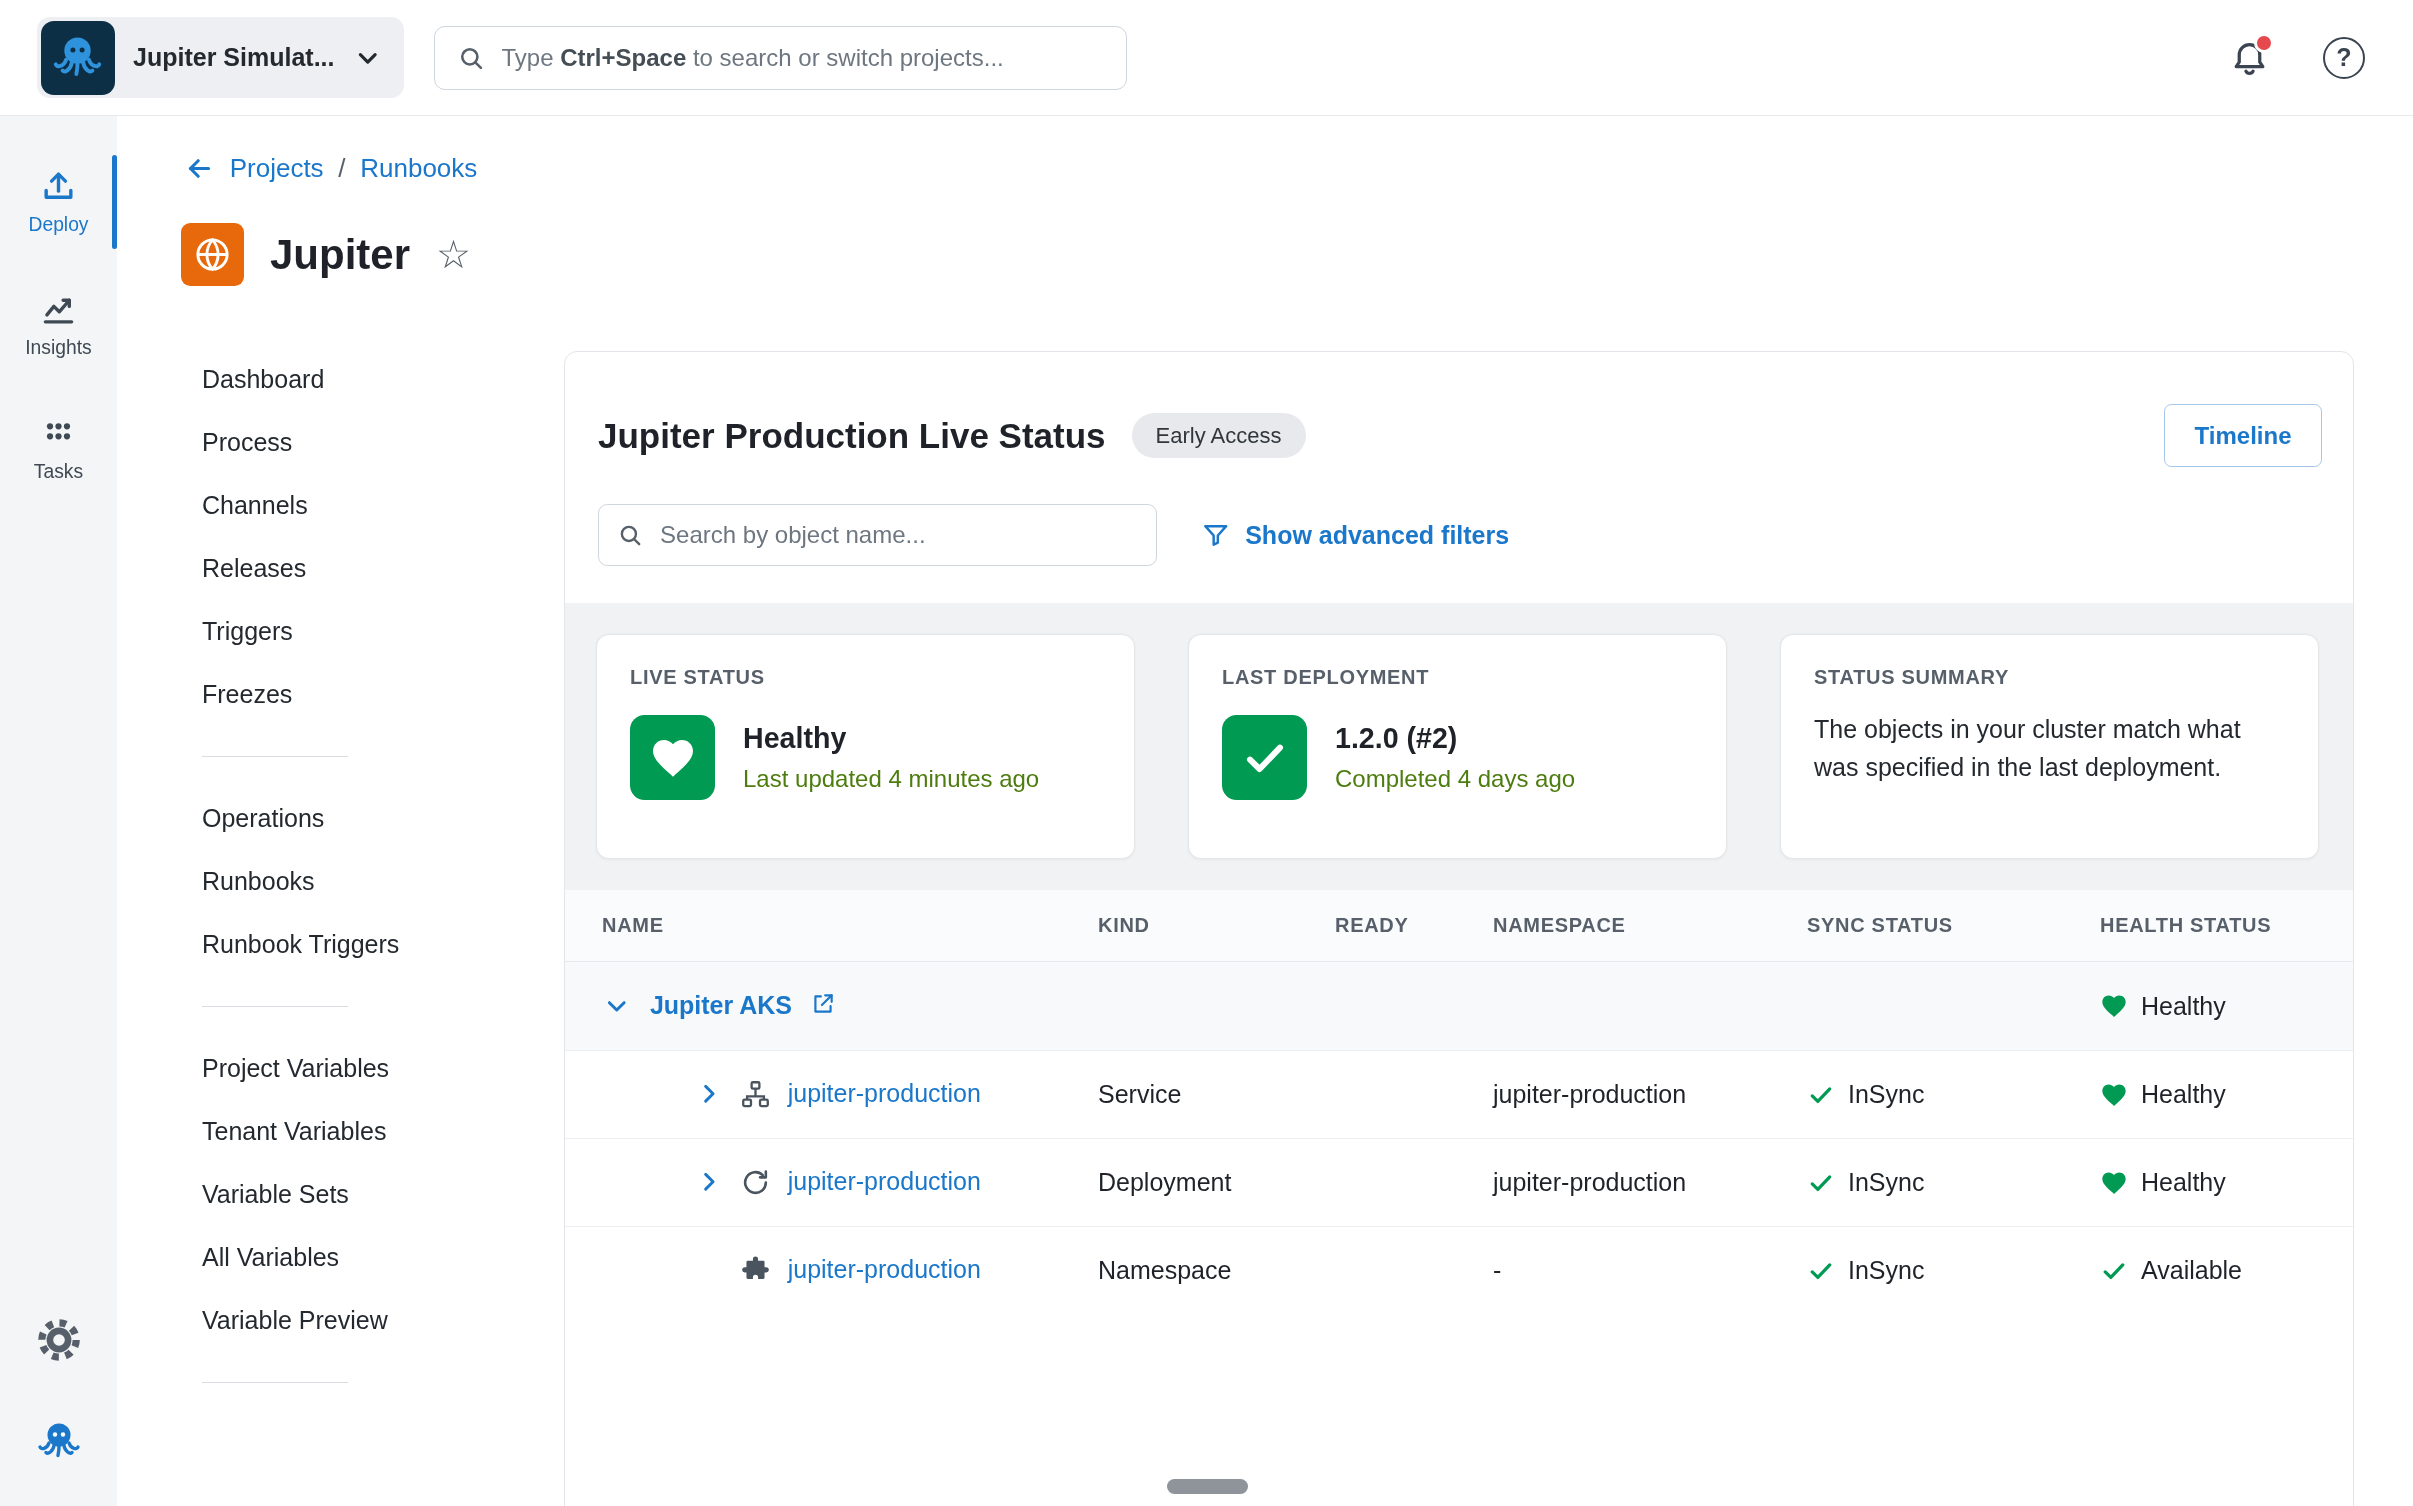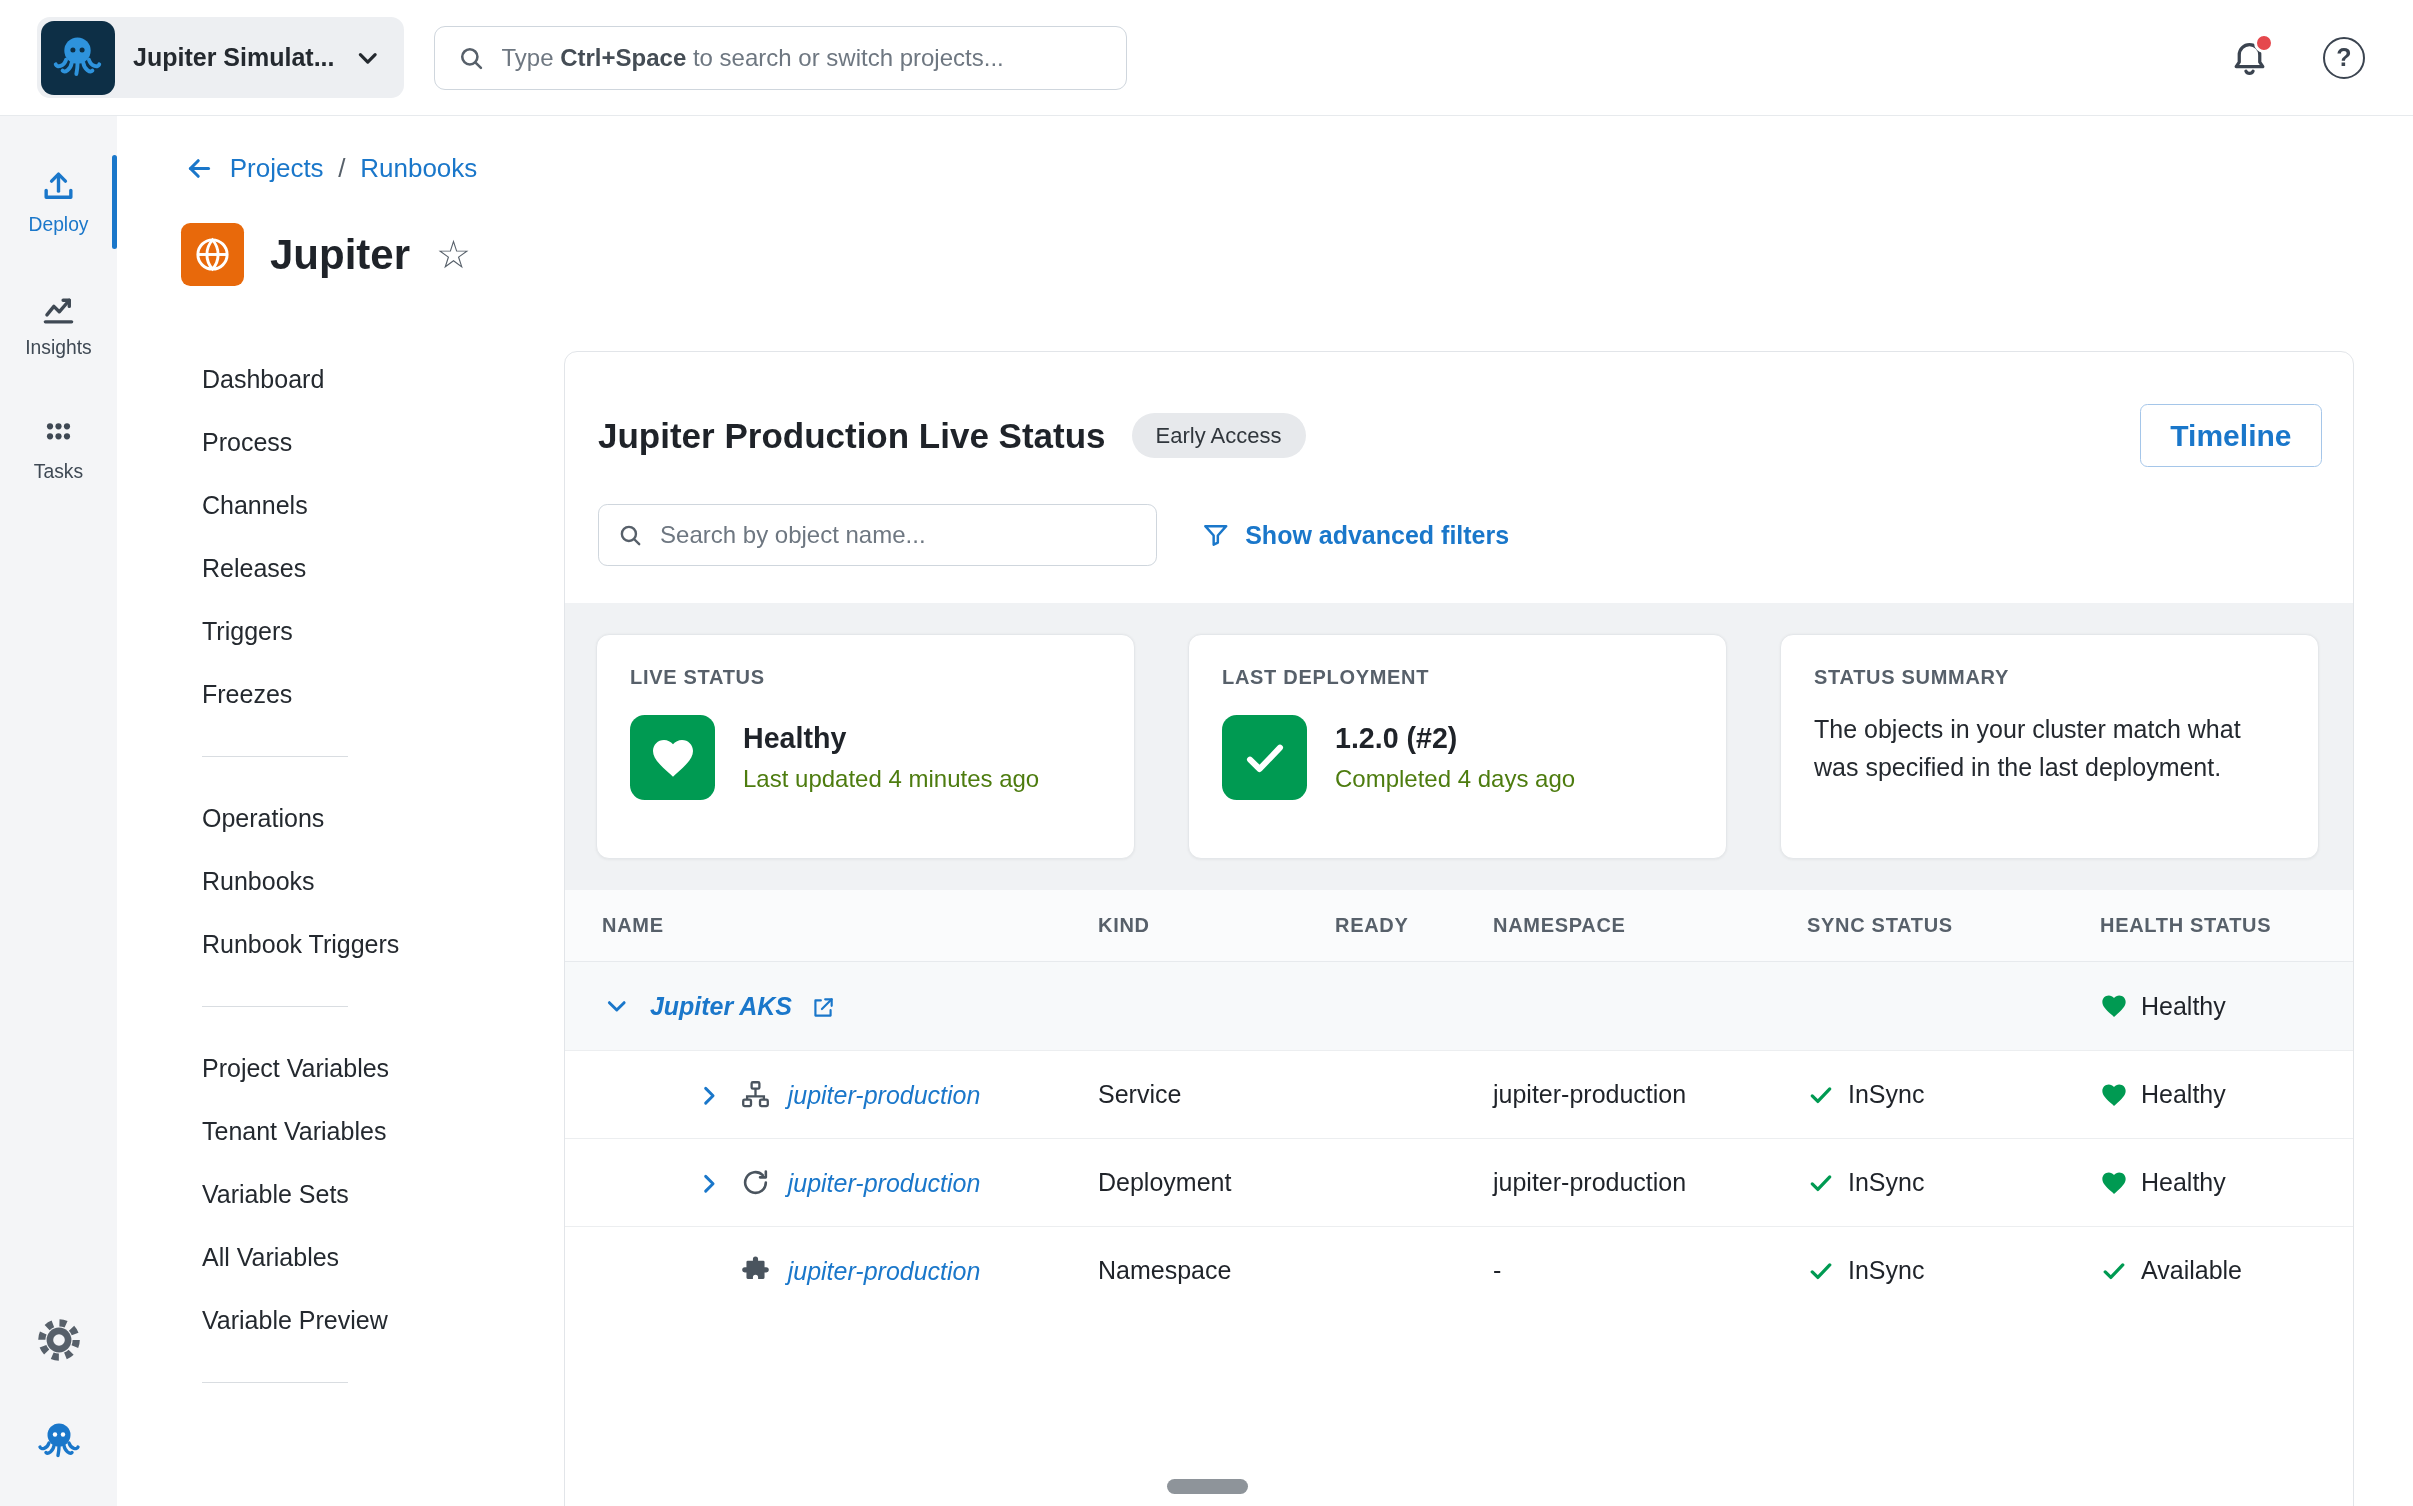--- a/index.html
+++ b/index.html
@@ -106,21 +106,21 @@
   }
   .panel-head { display: flex; align-items: center; padding: 52px 31px 0 33px; }
   .panel-title { font-size: 35px; font-weight: 700; margin: 0; color: #1F2329; line-height: 44px; }
   .badge {
     margin-left: 26px; background: #E7E9EC; color: #30363C;
     font-size: 22px; padding: 9.2px 24px; border-radius: 920px; white-space: nowrap;
   }
   .timeline-btn {
     margin-left: auto; height: 63px; padding: 0 29.5px;
     border: 1.8px solid #A5C6E9; border-radius: 7.4px; background: #fff;
-    color: #1A77CA; font-size: 30px; font-weight: 700; cursor: pointer;
+    color: #1A77CA; font-size: 24px; font-weight: 700; cursor: pointer;
     font-family: inherit;
   }
 
   .filters-row { display: flex; align-items: center; gap: 44px; margin: 37px 33px 0; }
   .obj-search {
     width: 559px; height: 62px; border: 1.8px solid #CFD6DD; border-radius: 9.2px;
     display: flex; align-items: center; gap: 14.7px; padding: 0 18.4px; background: #fff;
   }
   .obj-search svg { width: 26px; height: 26px; flex: 0 0 auto; }
   .obj-search input { border: 0; outline: 0; flex: 1; font-size: 24px; font-family: inherit; color: #24292F; background: transparent; }
@@ -147,21 +147,21 @@
   
   .trow {
     display: grid; grid-template-columns: 496px 237px 158px 314px 293px 1fr;
     align-items: center; padding-left: 37px;
   }
   .thead { height: 72px; background: #FAFBFC; border-bottom: 1.8px solid #E7EAED; }
   .th { font-size: 20px; font-weight: 700; color: #57606A; letter-spacing: 0.7px; }
   .trow.body { height: 88px; font-size: 25px; cursor: pointer; }
   .trow.group { background: #F7F9FA; }
   .trow.item { border-top: 1.8px solid #ECEEF0; background: #fff; }
-  .name-cell { display: flex; align-items: flex-end; gap: 18.4px; font-style: italic; }
+  .name-cell { display: flex; align-items: flex-start; gap: 18.4px; }
   .name-cell.child { padding-left: 92px; gap: 16.6px; }
   .chev-box { width: 29.5px; height: 29.5px; flex: 0 0 auto; }
   .chev-box svg { width: 29.5px; height: 29.5px; display: block; cursor: pointer; }
   .type-icon { width: 31px; height: 31px; flex: 0 0 auto; }
   .type-icon svg { width: 31px; height: 31px; display: block; }
   .link { color: #1A77CA; cursor: pointer; }
   .group-name { font-weight: 700; }
   .ext-icon svg { width: 26px; height: 26px; display: block; }
   .icon-text { display: flex; align-items: center; gap: 13px; }
   .icon-text svg { width: 28px; height: 28px; flex: 0 0 auto; }

